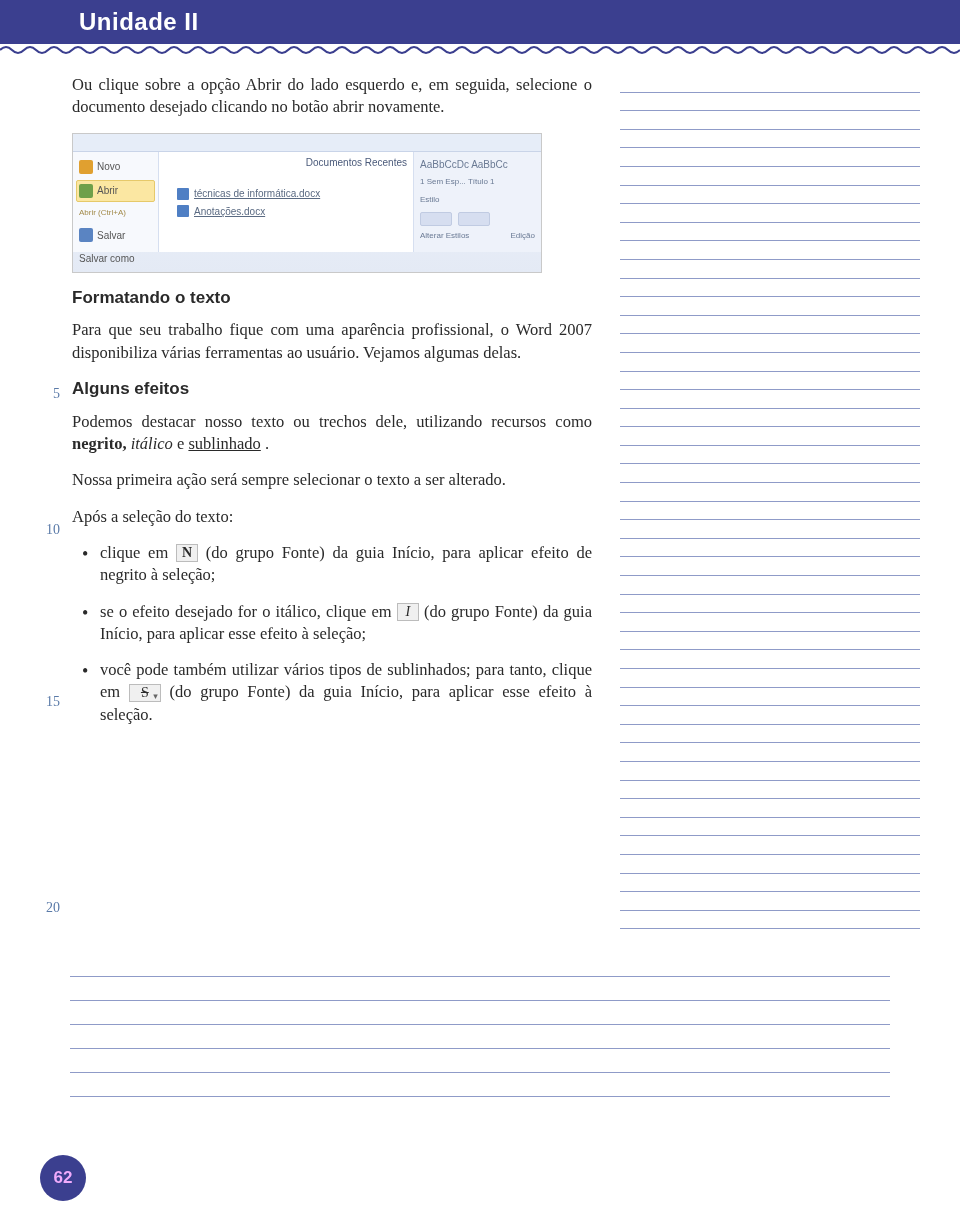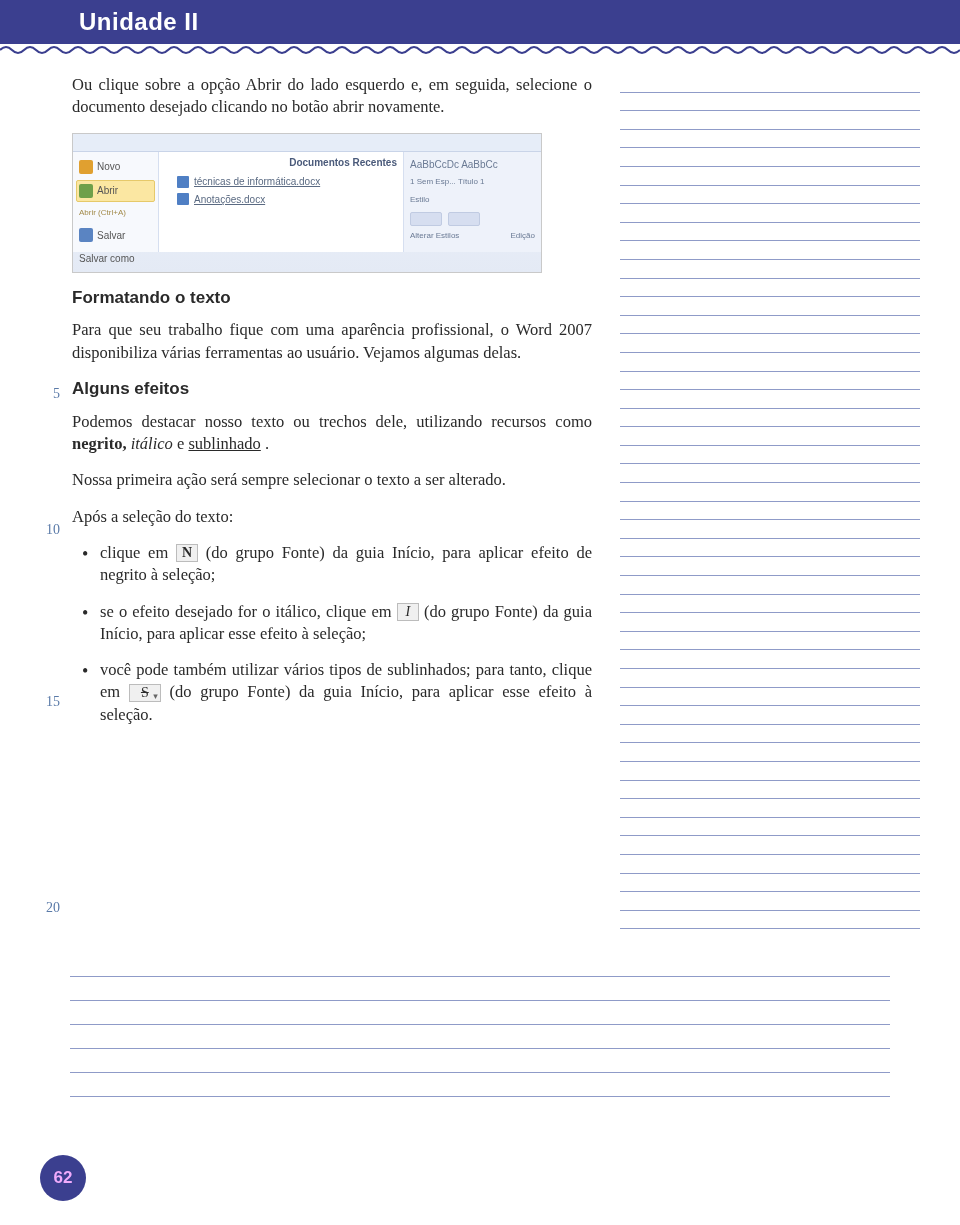--- a/index.html
+++ b/index.html
@@ -128,38 +128,38 @@
     border-radius: 2px;
   }
   .word-menu .micon.green { background: #6fa04a; }
   .word-menu .micon.blue { background: #5a84c2; border-radius: 2px; }
   .word-recent {
     flex: 1;
     background: #fff;
     padding: 4px 6px;
   }
   .word-recent-hdr {
-    font-weight: bold;
+    font-weight: normal;
     color: #4a5a7a;
-    margin-bottom: 4px;
+    margin-bottom: 16px;
   }
   .word-recent .ri {
     padding: 2px 12px;
     color: #5a6a82;
     display: flex;
     align-items: center;
     gap: 5px;
   }
   .word-recent .ricon {
     width: 12px; height: 12px;
     background: #4f7fc4;
     border-radius: 1px;
   }
   .word-side {
-    width: 138px;
+    width: 128px;
     background: #eef2fa;
     border-left: 1px solid #d6dff0;
     padding: 6px;
     color: #6a7a94;
   }
   .word-side .seg { height: 14px; margin-bottom: 4px; display: flex; gap: 6px; align-items: center; }
   .word-side .chip { width: 32px; height: 14px; background: #d6def0; border: 1px solid #c0cbe2; border-radius: 2px; }
   .notes {
     flex: 1;
     padding-left: 28px;

